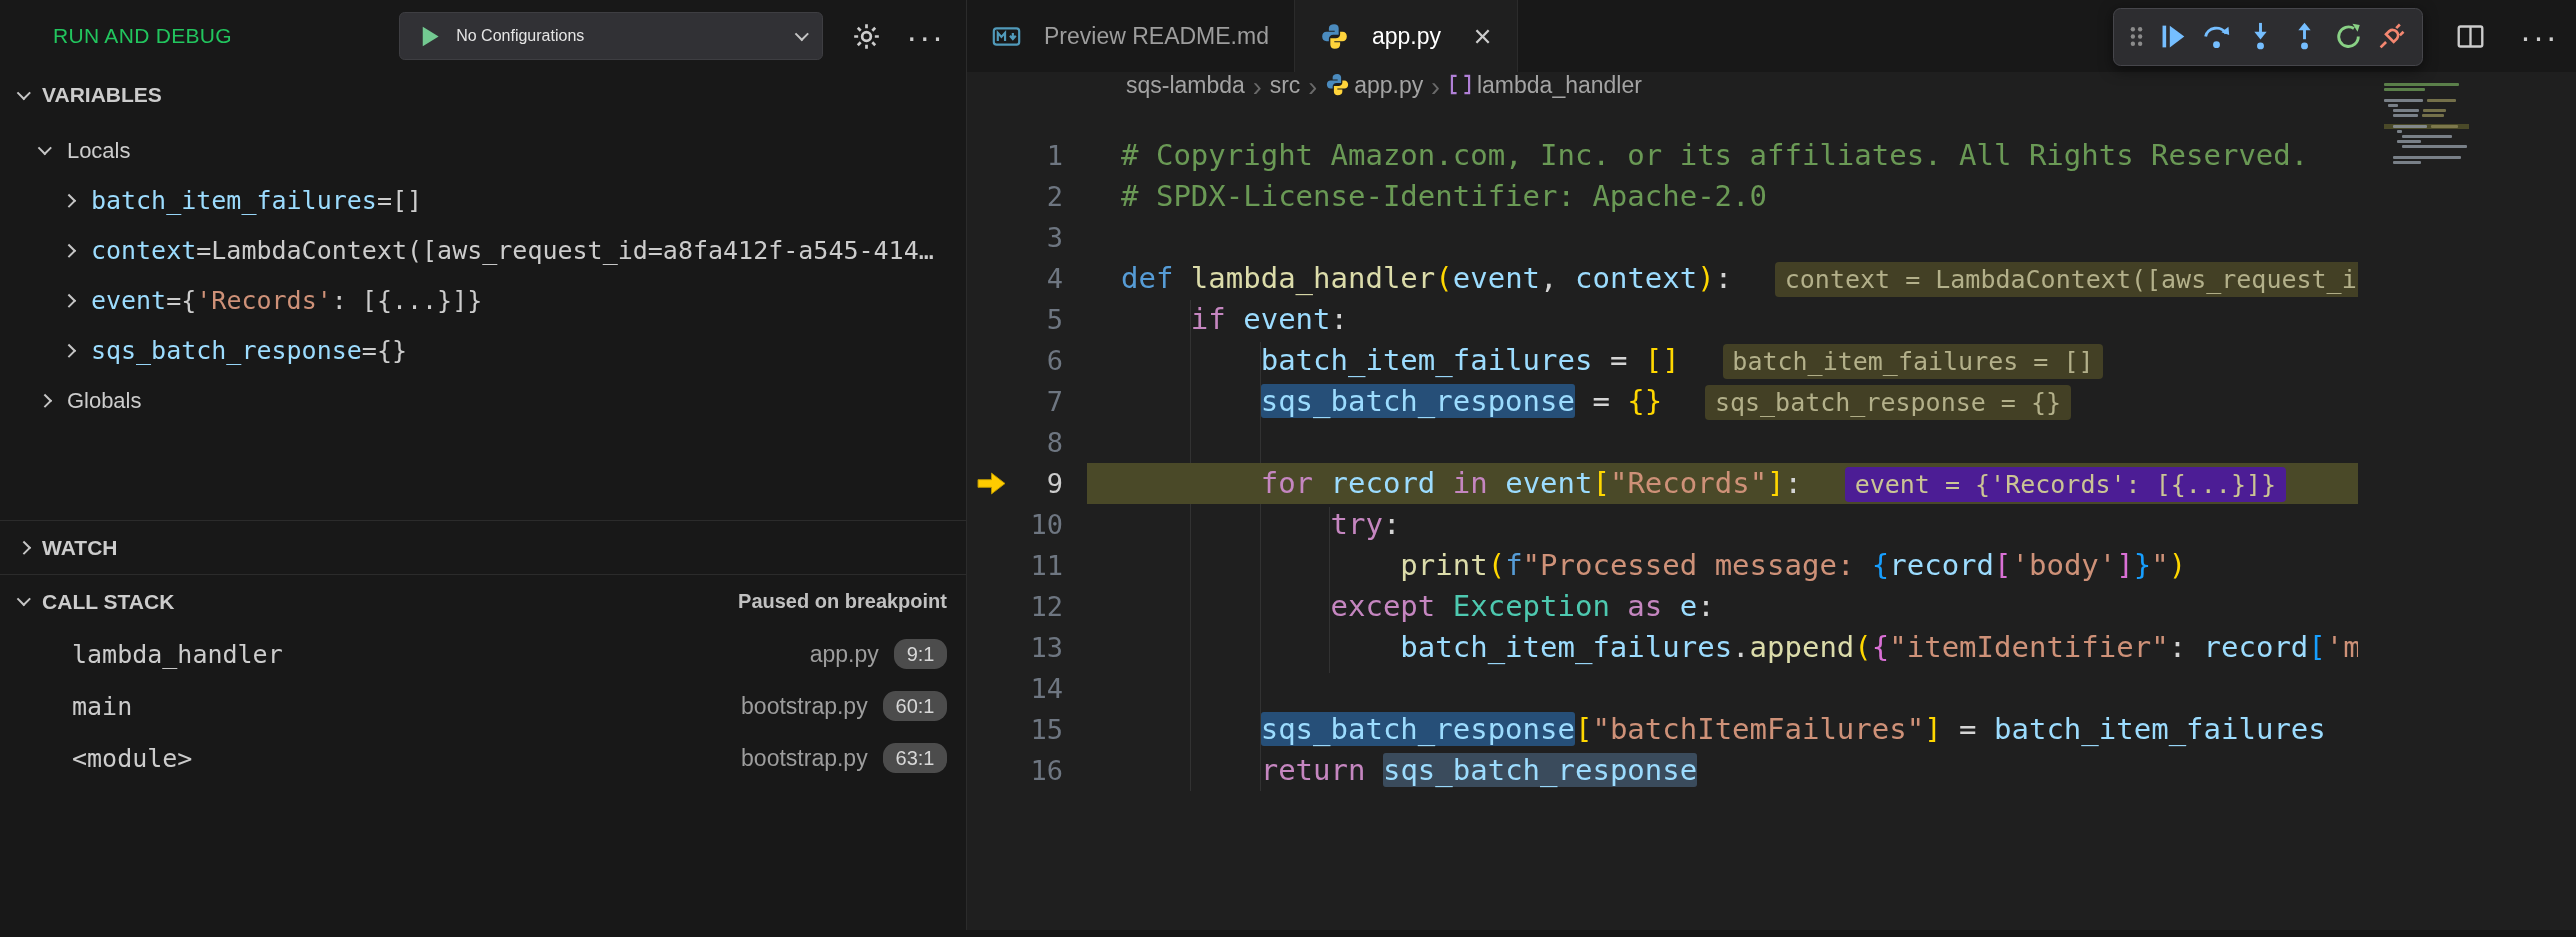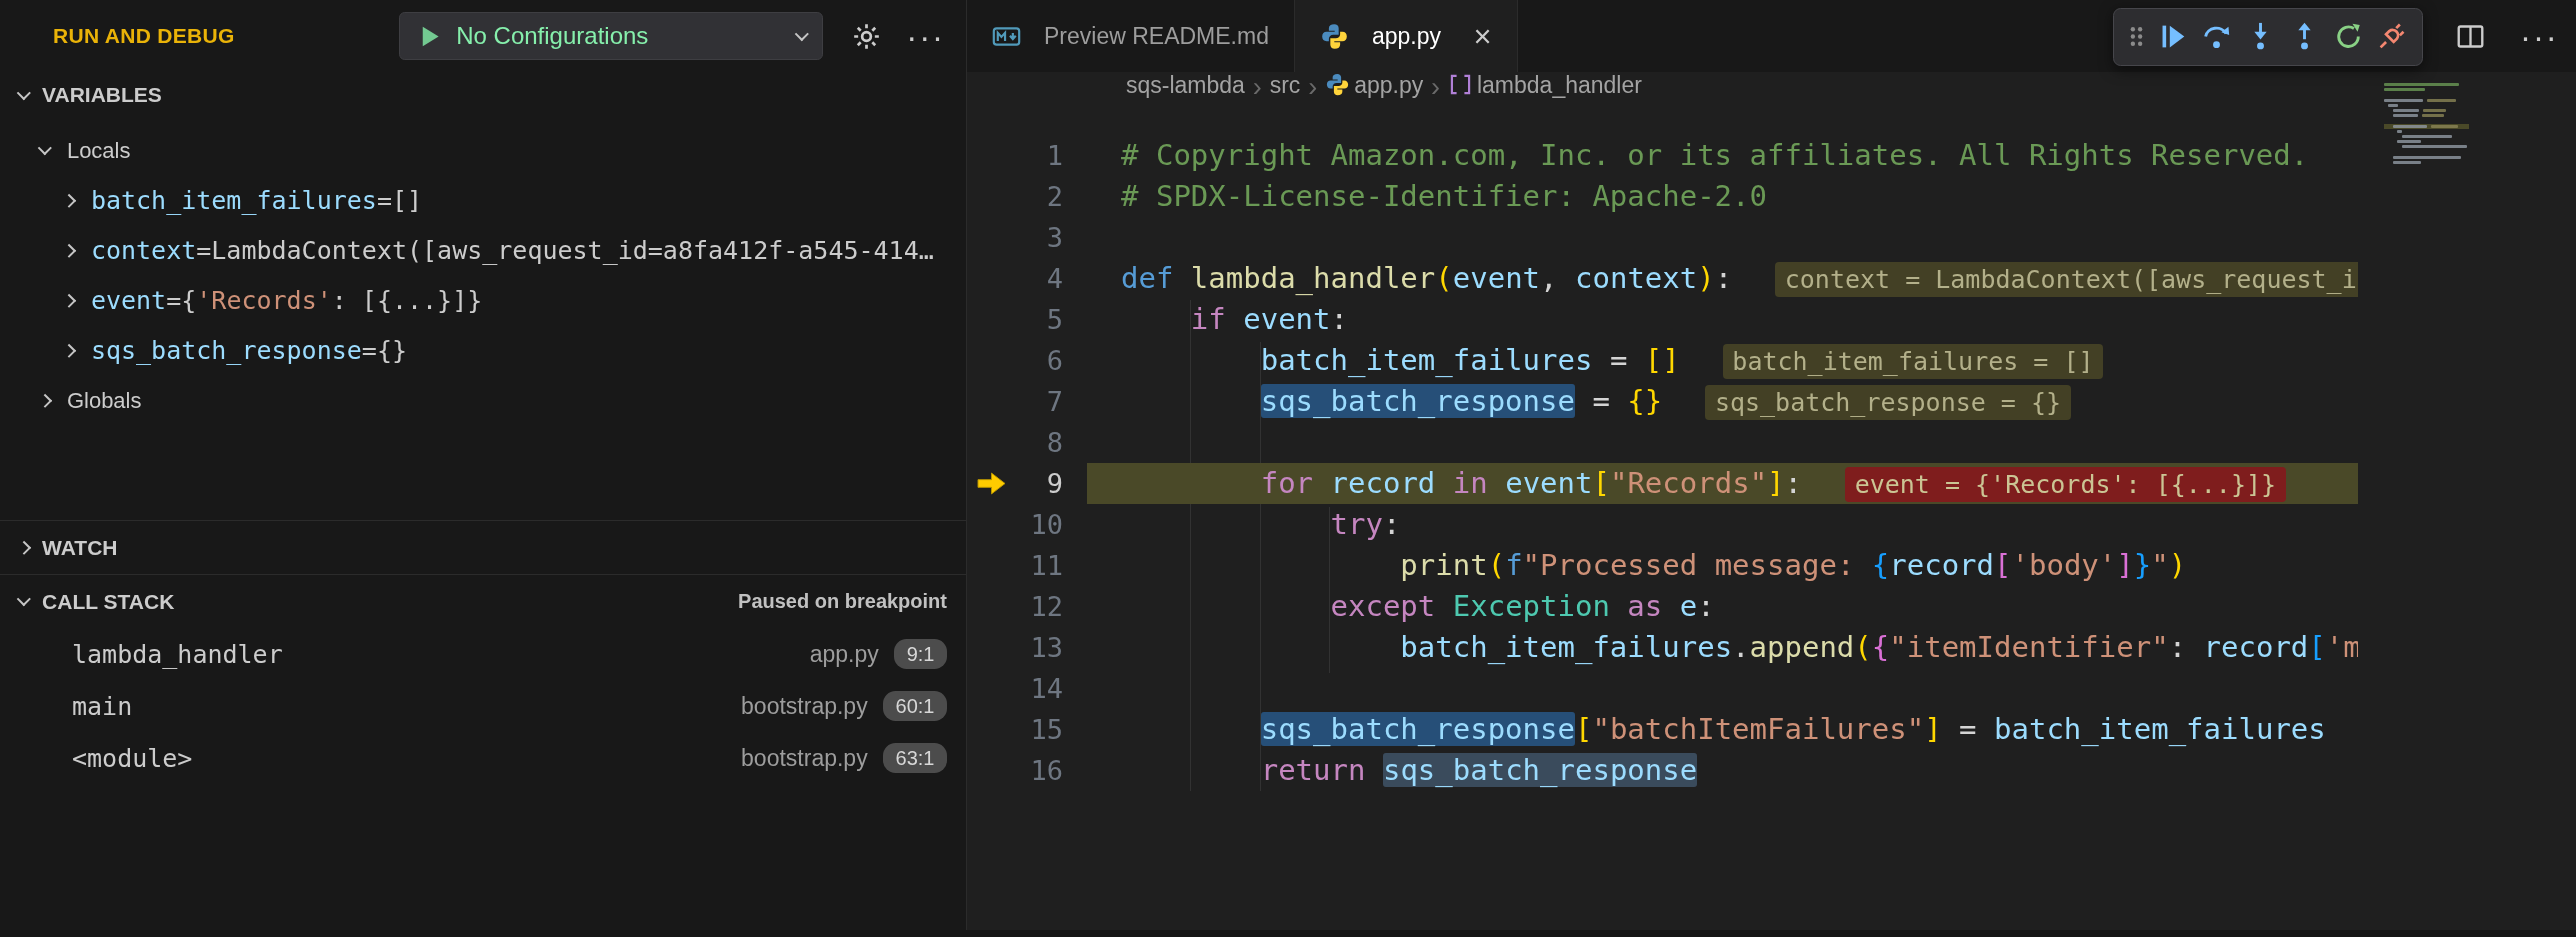--- a/index.html
+++ b/index.html
@@ -4,24 +4,24 @@
 <style>
   * { box-sizing: border-box; margin: 0; padding: 0; }
   html,body { width:2576px; height:938px; overflow:hidden; background:#1f1f1f;
               font-family:"Liberation Sans", sans-serif; }
   .app { position:relative; width:2576px; height:938px; display:flex; }
 
   
   .sidebar { width:967px; min-width:967px; background:#181818; border-right:1px solid #2b2b2b;
              display:flex; flex-direction:column; }
   .sidebar-header { height:72px; display:flex; align-items:center; padding:0 21px 0 53px; }
-  .sb-title { font-size:21px; color:#eab308; font-weight:700; letter-spacing:0.3px; white-space:nowrap; }
+  .sb-title { font-size:21px; color:#22c55e; font-weight:400; letter-spacing:0.3px; white-space:nowrap; }
   .config-picker { margin-left:auto; width:424px; height:48px; background:#313135; border:1px solid #3e3e42;
                    border-radius:5.8px; display:flex; align-items:center; padding:0 15.4px; gap:13.5px; cursor:pointer; }
-  .config-label { font-size:24px; color:#86efac; white-space:nowrap; }
+  .config-label { font-size:16px; color:#e5e5e5; white-space:nowrap; }
   .icon-btn { display:flex; align-items:center; justify-content:center; cursor:pointer; }
   .hdr-gear { margin-left:29px; }
   .hdr-dots { margin-left:25px; color:#cccccc; font-size:33px; line-height:19px; letter-spacing:1.9px; }
 
   .chev { display:inline-block; width:9.6px; height:9.6px; border-right:2.3px solid #c5c5c5;
           border-bottom:2.3px solid #c5c5c5; flex:none; }
   .chev.down { transform:rotate(45deg); margin-top:-4.8px; }
   .chev.right { transform:rotate(-45deg); }
 
   .sect-header { height:46px; display:flex; align-items:center; gap:13.5px; padding:0 19px 0 19px;
@@ -86,21 +86,21 @@
   .row.current .num { color:#cccccc; }
 
   .cm { color:#6a9955; }  .kw { color:#c586c0; }  .def { color:#569cd6; }
   .fn { color:#dcdcaa; }  .v { color:#9cdcfe; }   .s { color:#ce9178; }
   .cls { color:#4ec9b0; } .op { color:#d4d4d4; }
   .b1 { color:#ffd700; }  .b2 { color:#da70d6; }  .b3 { color:#179fff; }
   .selb { background:#264f78; border-radius:2.9px; }
   .selg { background:#3a4b5c; border-radius:2.9px; }
   .chip { display:inline-block; margin-left:43px; background:#434025; color:#b3b08a;
           font-size:25px; line-height:35px; padding:0 9.6px; border-radius:3.9px; vertical-align:middle; }
-  .row.current .chip { background:#7f1d1d; color:#cbc594; }
+  .row.current .chip { background:#4c1d95; color:#cbc594; }
 
   .minimap { position:absolute; top:82px; right:107px; width:85px; cursor:pointer; }
   .mm-row { height:5.2px; display:flex; align-items:center; }
   .mm-bar { height:2.9px; background:#9099a3; opacity:.8; border-radius:1px; flex:none; }
   .mm-cm { background:#6a9955; }
   .mm-chip { background:#8a8455; margin-left:3.9px; }
   .mm-cur { background:#4a4928; }
 
   .bottom-strip { position:absolute; left:0; right:0; bottom:0; height:7.7px; background:#151515; }
   svg { display:block; }

